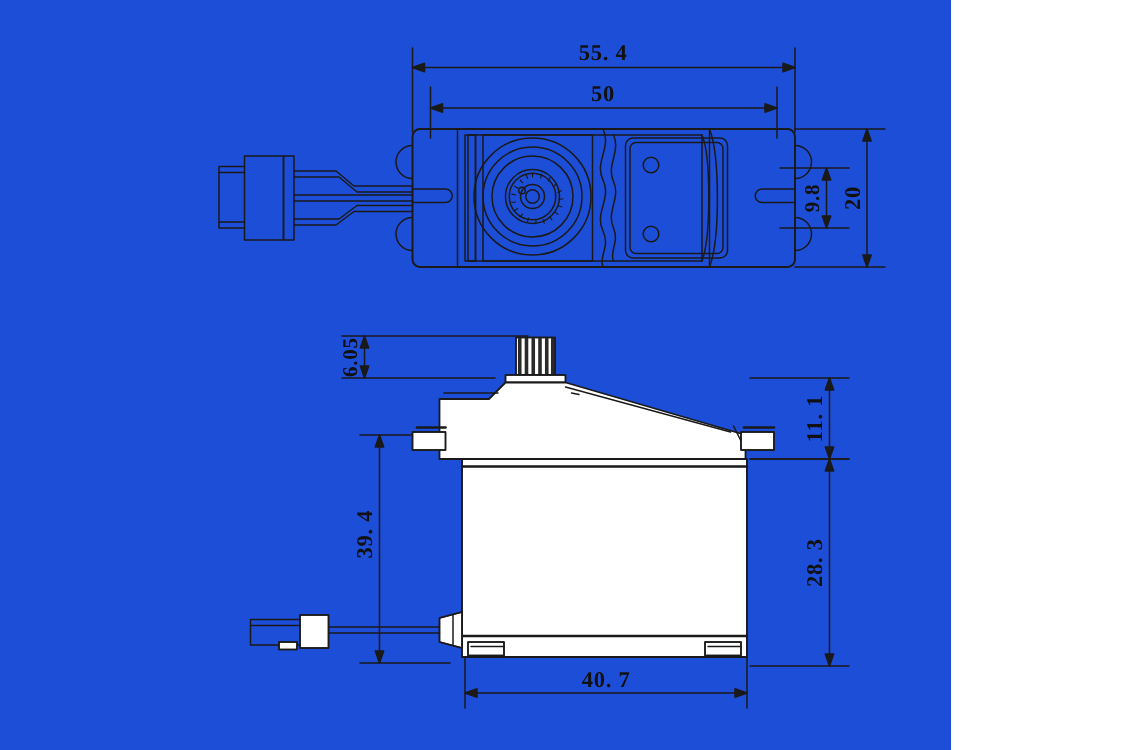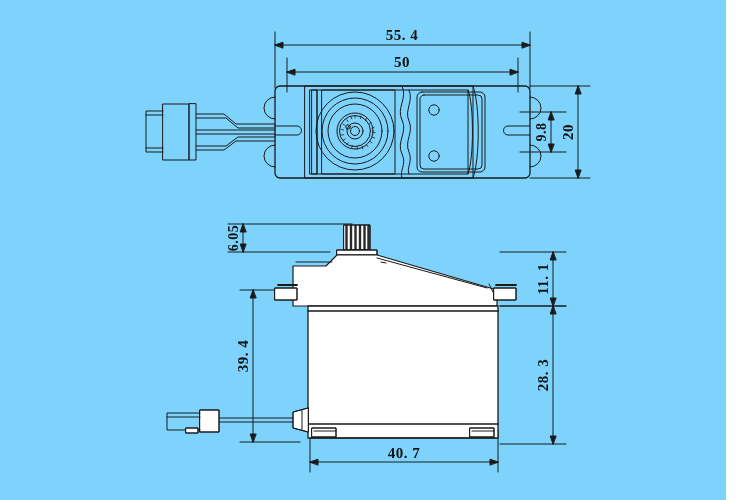--- a/index.html
+++ b/index.html
@@ -1,18 +1,18 @@
 <!DOCTYPE html>
 <html><head>
 <meta charset="utf-8">
 <style>
   html,body{margin:0;padding:0;background:#ffffff;}
   body{width:750px;height:500px;overflow:hidden;
        font-family:"Liberation Serif",serif;}
-  #stage{position:relative;width:726px;height:500px;background:#7dd3fc;}
+  #stage{position:relative;width:634px;height:500px;background:#1d4ed8;}
   svg{display:block;}
   .dimtext{font-family:"Liberation Serif",serif;font-weight:bold;
            fill:#111111;font-size:15px;letter-spacing:0.5px;}
   .dimtext.small{font-size:14px;}
 </style>
 </head>
 <body>
 
 <div id="stage">
 <svg width="750" height="500" viewBox="0 0 750 500">

